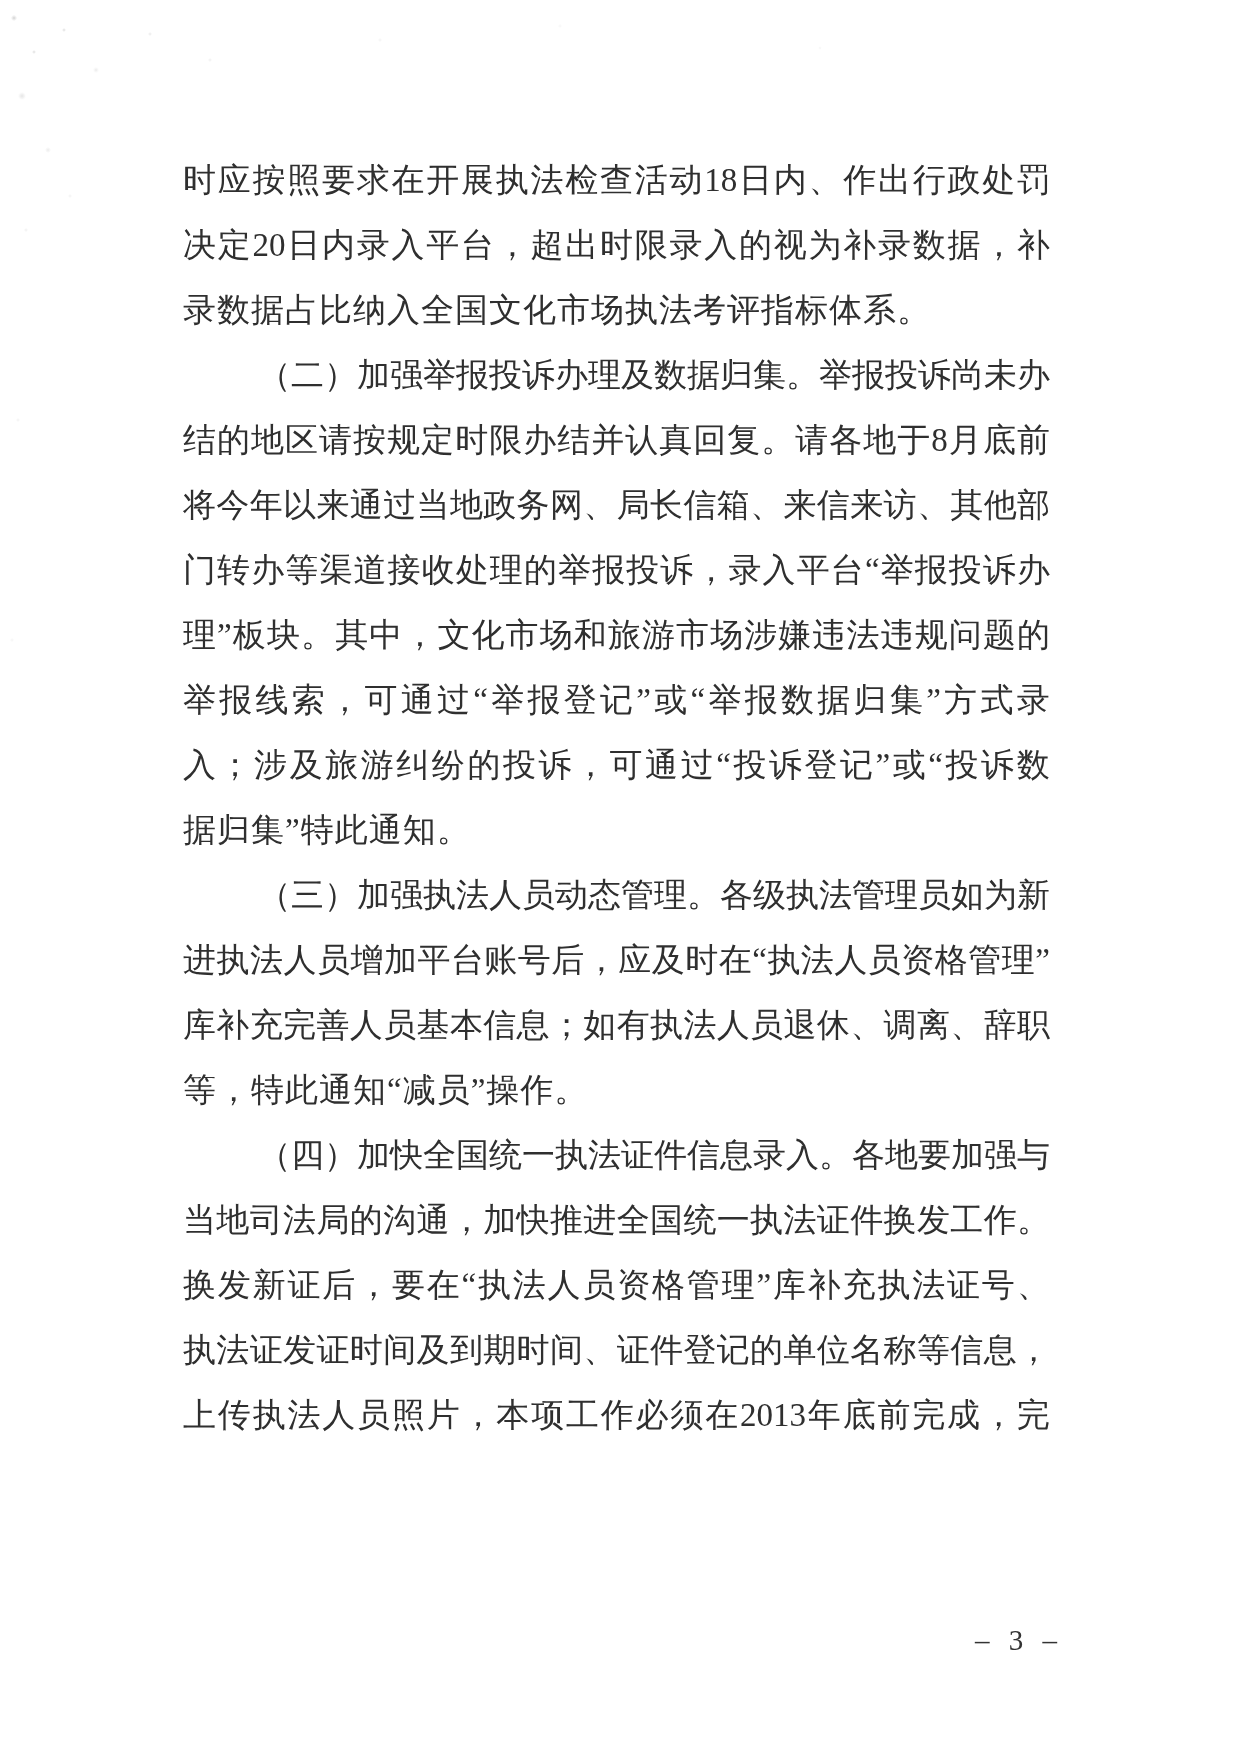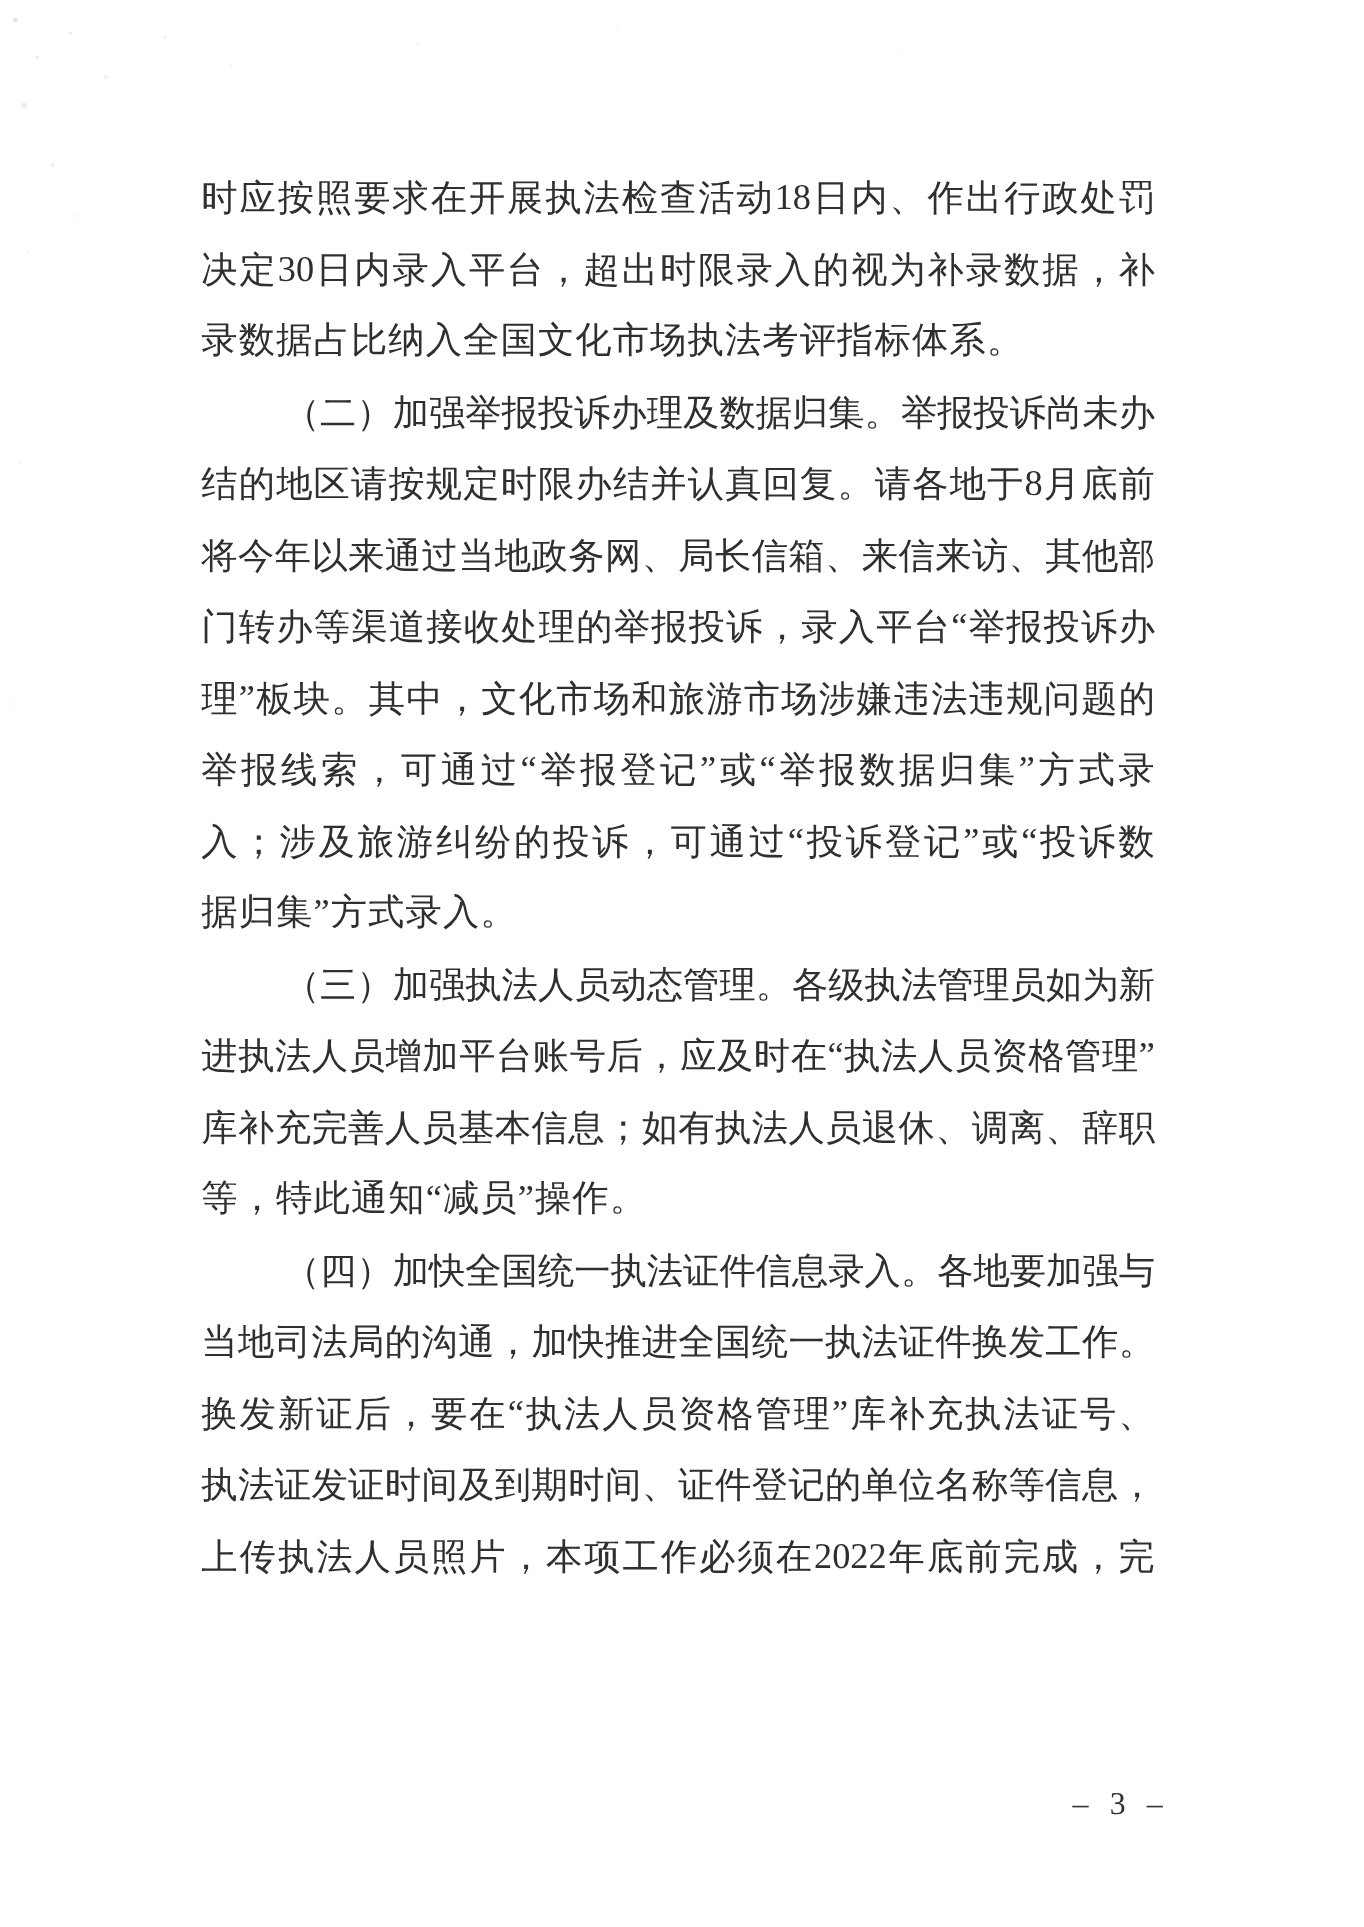--- a/index.html
+++ b/index.html
@@ -81,21 +81,21 @@
         <span>作</span>
         <span>出</span>
         <span>行</span>
         <span>政</span>
         <span>处</span>
         <span>罚</span>
       </div>
       <div class="line just">
         <span>决</span>
         <span>定</span>
-        <span>30</span>
+        <span>20</span>
         <span>日</span>
         <span>内</span>
         <span>录</span>
         <span>入</span>
         <span>平</span>
         <span>台</span>
         <span>，</span>
         <span>超</span>
         <span>出</span>
         <span>时</span>
@@ -300,21 +300,21 @@
         <span>诉</span>
         <span>登</span>
         <span>记</span>
         <span>”</span>
         <span>或</span>
         <span>“</span>
         <span>投</span>
         <span>诉</span>
         <span>数</span>
       </div>
-      <div class="line left">据归集”方式录入。</div>
+      <div class="line left">据归集”特此通知。</div>
       <div class="line just indent">
         <span>（</span>
         <span>三</span>
         <span>）</span>
         <span>加</span>
         <span>强</span>
         <span>执</span>
         <span>法</span>
         <span>人</span>
         <span>员</span>
@@ -512,21 +512,21 @@
         <span>照</span>
         <span>片</span>
         <span>，</span>
         <span>本</span>
         <span>项</span>
         <span>工</span>
         <span>作</span>
         <span>必</span>
         <span>须</span>
         <span>在</span>
-        <span>2022</span>
+        <span>2013</span>
         <span>年</span>
         <span>底</span>
         <span>前</span>
         <span>完</span>
         <span>成</span>
         <span>，</span>
         <span>完</span>
       </div>
     </main>
   <div class="pagenum">– 3 –</div>

